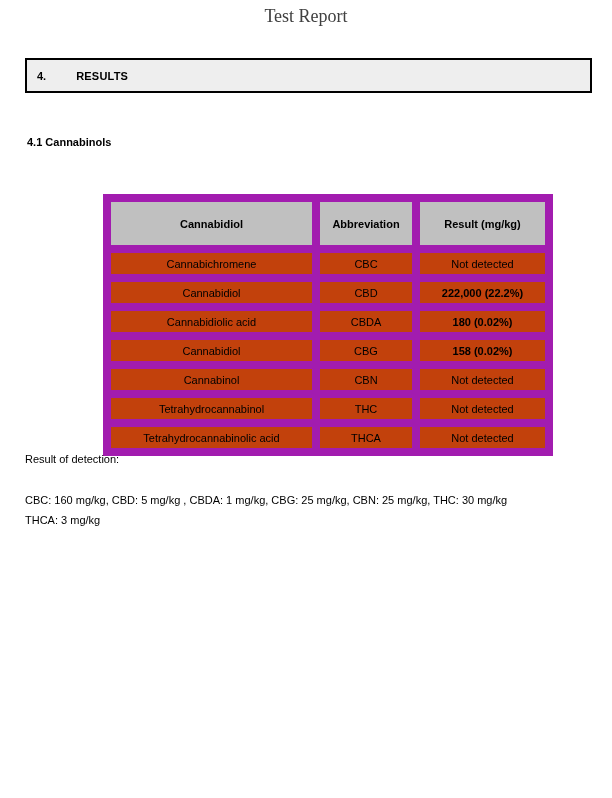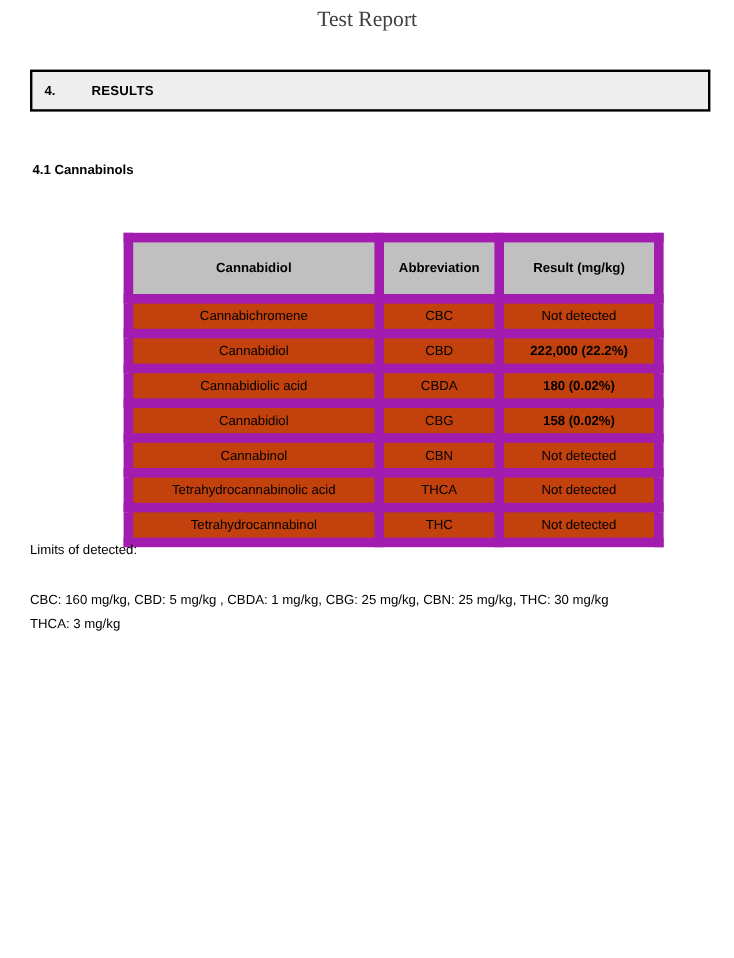--- a/index.html
+++ b/index.html
@@ -126,32 +126,32 @@
         <td>Cannabidiol</td>
         <td>CBG</td>
         <td class="bold-result">158 (0.02%)</td>
       </tr>
       <tr>
         <td>Cannabinol</td>
         <td>CBN</td>
         <td>Not detected</td>
       </tr>
       <tr>
-        <td>Tetrahydrocannabinolic acid</td>
-        <td>THCA</td>
+        <td>Tetrahydrocannabinol</td>
+        <td>THC</td>
         <td>Not detected</td>
       </tr>
       <tr>
-        <td>Tetrahydrocannabinol</td>
-        <td>THC</td>
+        <td>Tetrahydrocannabinolic acid</td>
+        <td>THCA</td>
         <td>Not detected</td>
       </tr>
     </tbody>
   </table>
 
-  <div class="limits-heading">Limits of detected:</div>
+  <div class="limits-heading">Result of detection:</div>
 
   <div class="limits-body">
     <div>CBC: 160 mg/kg, CBD: 5 mg/kg , CBDA: 1 mg/kg, CBG: 25 mg/kg, CBN: 25 mg/kg, THC: 30 mg/kg</div>
     <div>THCA: 3 mg/kg</div>
   </div>
 
 </div>
 
 </body></html>

